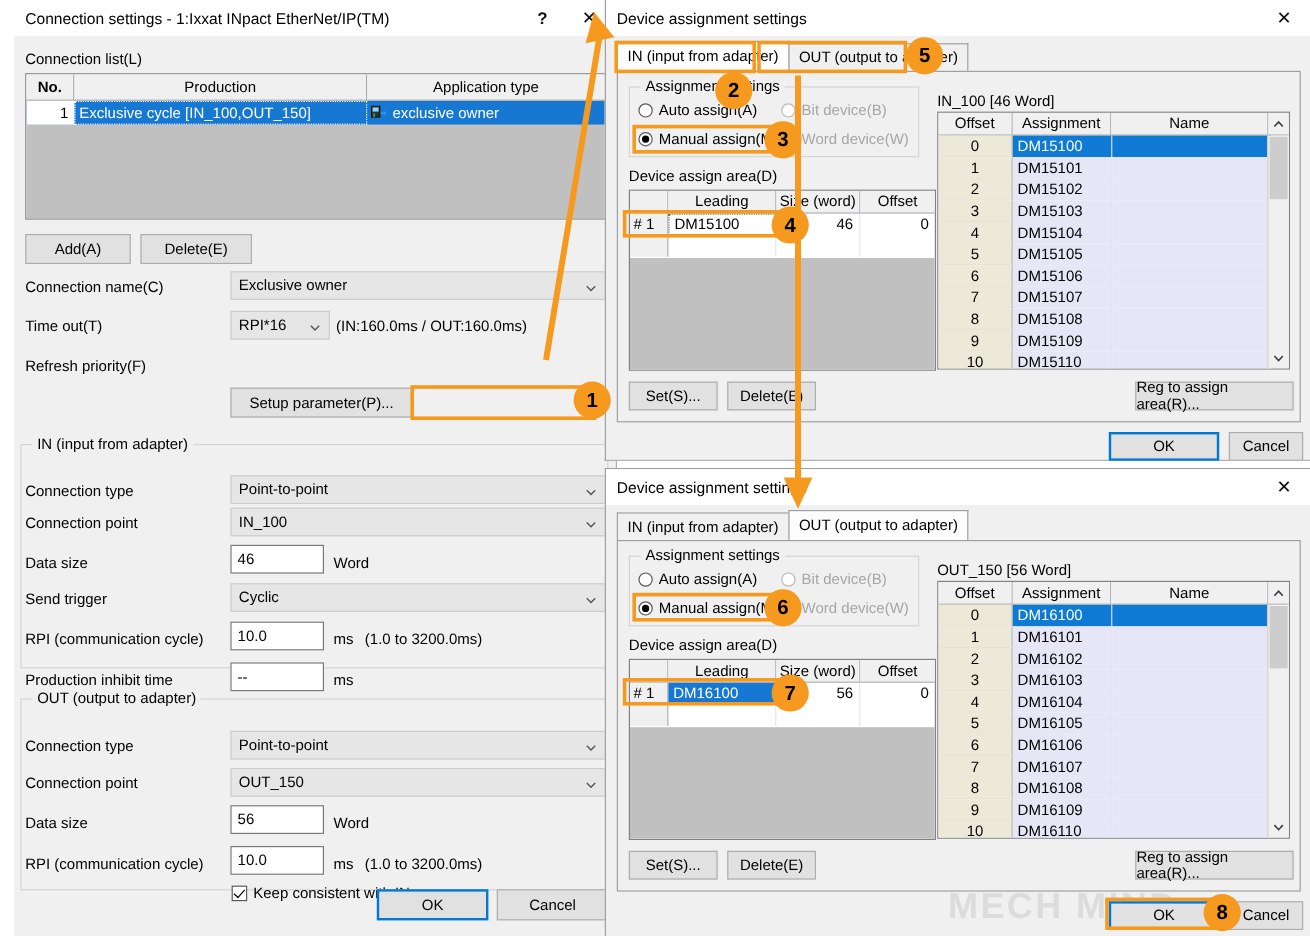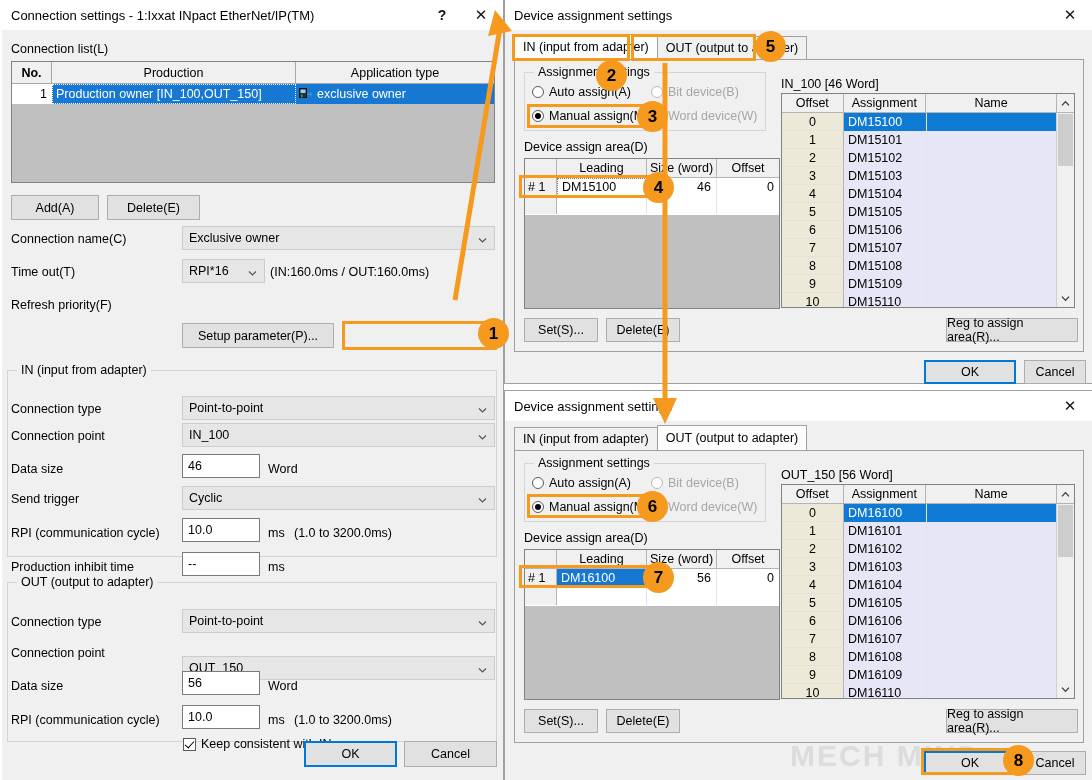--- a/index.html
+++ b/index.html
@@ -153,41 +153,41 @@
   .arrow-svg{position:absolute;left:0;top:0;pointer-events:none;}
 
   .watermark{
     position:absolute;color:rgba(140,140,140,.20);font-size:30px;font-weight:bold;
     letter-spacing:2px;white-space:nowrap;
   }
 </style>
 </head>
 <body>
 
-<div class="dialog" style="left:2px;top:0;width:502px;height:780px;border-left:none;border-top:none;border-bottom:none;">
+<div class="dialog" style="left:12px;top:0;width:502px;height:780px;border-left:none;border-top:none;border-bottom:none;">
 
   <div class="titlebar">
     <div class="t-title">Connection settings  - 1:Ixxat INpact EtherNet/IP(TM)</div>
     <div class="tb-btn qmark">?</div>
     <div class="tb-btn">✕</div>
   </div>
 
   <div class="client">
 
     <div class="lbl" style="left:9px;top:12px;">Connection list(L)</div>
 
     <div class="grid" style="left:9px;top:31px;width:484px;height:122px;">
       <div class="grid-head">
         <div class="gh" style="width:40px;font-weight:bold;">No.</div>
         <div class="gh" style="width:244px;">Production</div>
         <div class="gh" style="width:198px;border-right:none;">Application type</div>
       </div>
       <div class="grid-row sel-row">
         <div class="gc" style="width:40px;justify-content:flex-end;padding-right:5px;background:#fff;color:#000;">1</div>
-        <div class="gc" style="width:244px;border:1px dotted #fff;box-sizing:border-box;">Production owner [IN_100,OUT_150]</div>
+        <div class="gc" style="width:244px;border:1px dotted #fff;box-sizing:border-box;">Exclusive cycle [IN_100,OUT_150]</div>
         <div class="gc" style="width:198px;">
           <span class="abs" style="position:relative;display:inline-block;width:13px;height:13px;margin-right:5px;flex:none;">
             <svg width="13" height="13" viewBox="0 0 13 13">
               <rect x="0.5" y="0.5" width="7" height="9" fill="#2f2f2f" stroke="#111"></rect>
               <rect x="1.5" y="1.5" width="5" height="3.5" fill="#8fd3f0"></rect>
               <rect x="2" y="6.5" width="1.6" height="3" fill="#3f9b3f"></rect>
               <path d="M8 5.5 L11.5 5.5 L11.5 3.6 L13 6.3 L11.5 9 L11.5 7.1 L8 7.1 Z" fill="#2e9bd6"></path>
             </svg>
           </span>
           <span>exclusive owner</span>
@@ -273,21 +273,21 @@
     <div class="lbl" style="left:9px;top:585px;">Connection type</div>
     <div class="combo" style="left:180px;top:579px;width:313px;height:24px;">
       <span>Point-to-point</span>
       <span class="chev">
         <svg width="9" height="9" viewBox="0 0 9 9">
             <path d="M1 3 L4.5 6.5 L8 3" stroke="#555" stroke-width="1.2" fill="none"></path>
           </svg>
       </span>
     </div>
     <div class="lbl" style="left:9px;top:616px;">Connection point</div>
-    <div class="combo" style="left:180px;top:610px;width:313px;height:24px;margin-top:16px;">
+    <div class="combo" style="left:180px;top:610px;width:313px;height:24px;">
       <span>OUT_150</span>
       <span class="chev">
         <svg width="9" height="9" viewBox="0 0 9 9">
             <path d="M1 3 L4.5 6.5 L8 3" stroke="#555" stroke-width="1.2" fill="none"></path>
           </svg>
       </span>
     </div>
     <div class="lbl" style="left:9px;top:649px;">Data size</div>
     <div class="textbox" style="left:180px;top:641px;width:78px;height:24px;">56</div>
     <div class="lbl" style="left:266px;top:649px;">Word</div>

